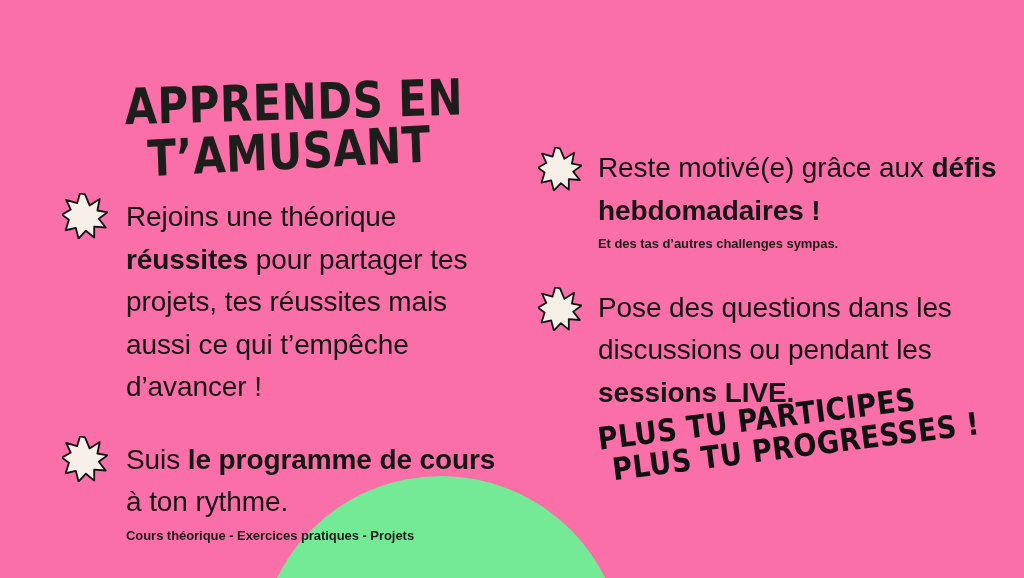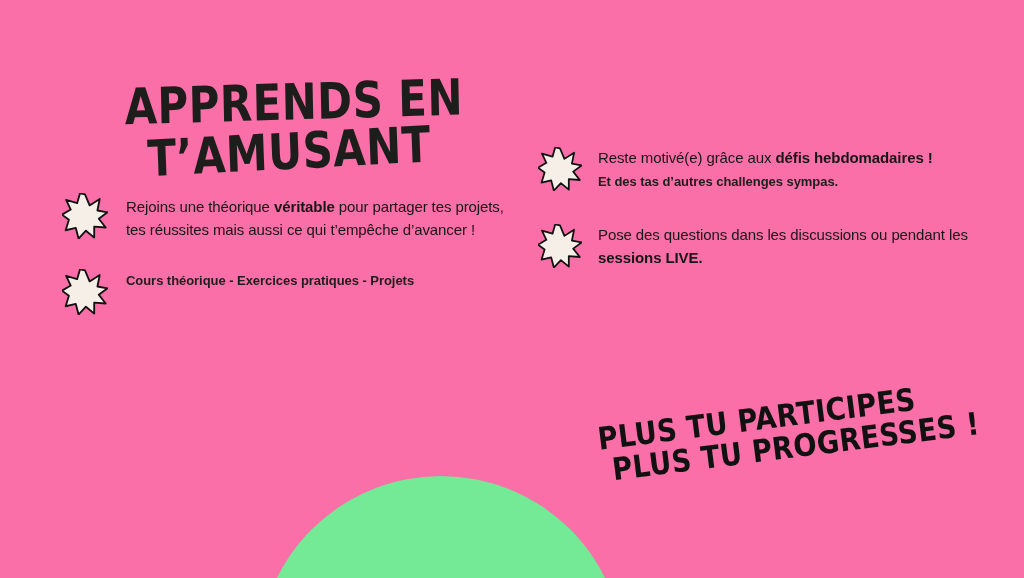--- a/index.html
+++ b/index.html
@@ -84,21 +84,21 @@
     top: -3px;
     width: 46px;
     height: 46px;
     display: block;
   }
   .col-right .star { left: 4px; top: 0px; }
 
   
   .btext {
     color: #161616;
-    font-size: 15px;
+    font-size: 28px;
     line-height: 1.52;
     font-weight: 400;
     letter-spacing: -0.1px;
   }
   .btext b {
     font-weight: 700;
   }
   .bsub {
     display: block;
     margin-top: 3px;
@@ -142,29 +142,30 @@
   </h1>
 
   <div class="col col-left">
 
     <div class="bullet">
       <span class="star">
         <svg viewBox="0 0 100 100" width="46" height="46" aria-hidden="true">
           <polygon points="50,3 60,27 82,13 77,38 99,42 80,56 95,75 70,73 70,97 52,82 36,99 30,76 8,81 15,58 0,47 19,36 9,15 33,22 39,1" fill="#f5efe8" stroke="#111111" stroke-width="4" stroke-linejoin="round"></polygon>
         </svg>
       </span>
-      <span class="btext"><span>Rejoins une théorique </span><b>véritable</b><span> pour partager tes projets, tes réussites mais aussi ce qui t’empêche d’avancer !</span></span>
+      <span class="btext"><span>Rejoins une théorique </span><b>réussites</b><span> pour partager tes projets, tes réussites mais aussi ce qui t’empêche d’avancer !</span></span>
     </div>
 
     <div class="bullet" style="margin-top:30px;">
       <span class="star">
         <svg viewBox="0 0 100 100" width="46" height="46" aria-hidden="true">
           <polygon points="50,3 60,27 82,13 77,38 99,42 80,56 95,75 70,73 70,97 52,82 36,99 30,76 8,81 15,58 0,47 19,36 9,15 33,22 39,1" fill="#f5efe8" stroke="#111111" stroke-width="4" stroke-linejoin="round"></polygon>
         </svg>
       </span>
+      <span class="btext"><span>Suis </span><b>le programme de cours</b><span> à ton rythme.</span></span>
       <span class="bsub">Cours théorique - Exercices pratiques - Projets</span>
     </div>
 
   </div>
 
   <div class="col col-right">
 
     <div class="bullet">
       <span class="star">
         <svg viewBox="0 0 100 100" width="44" height="44" aria-hidden="true">

